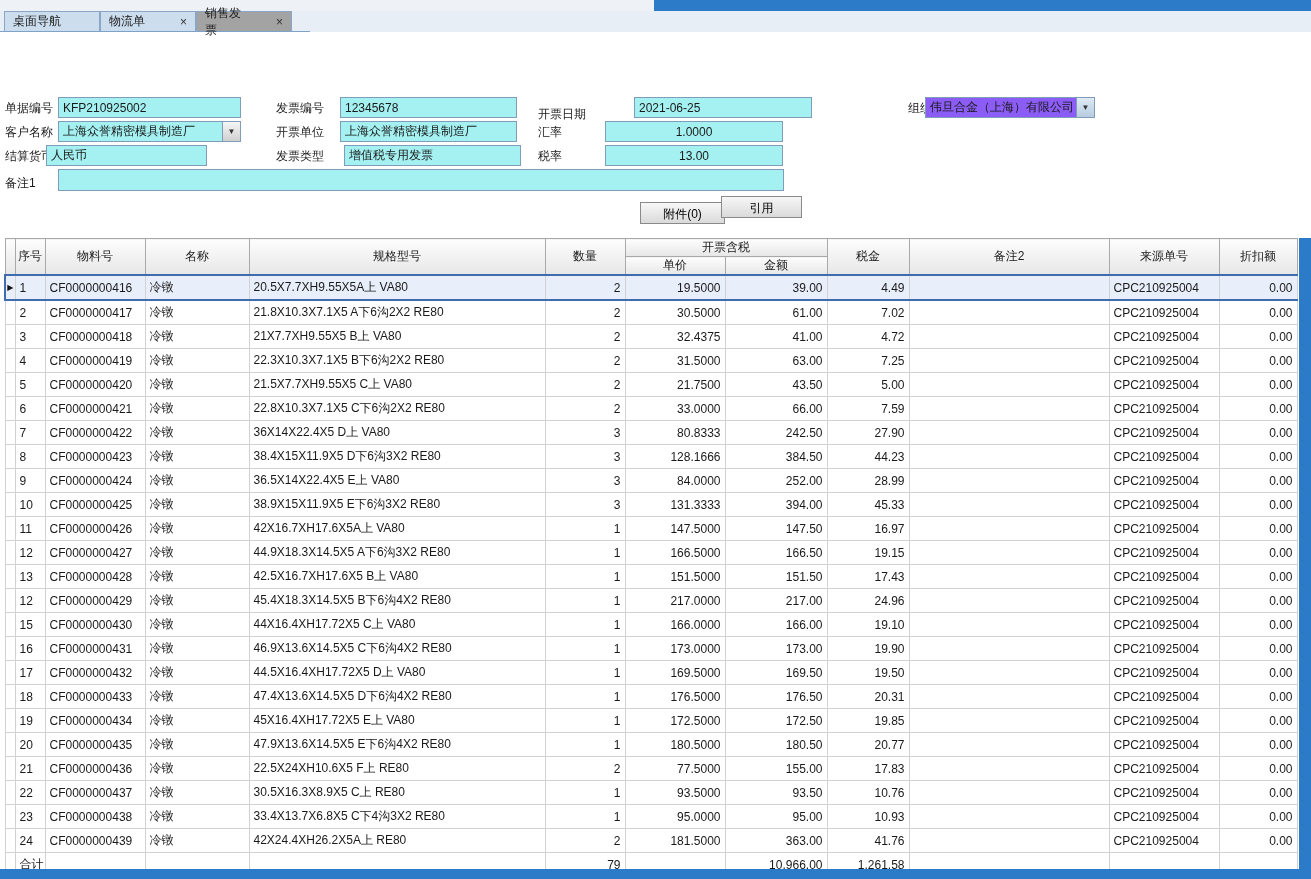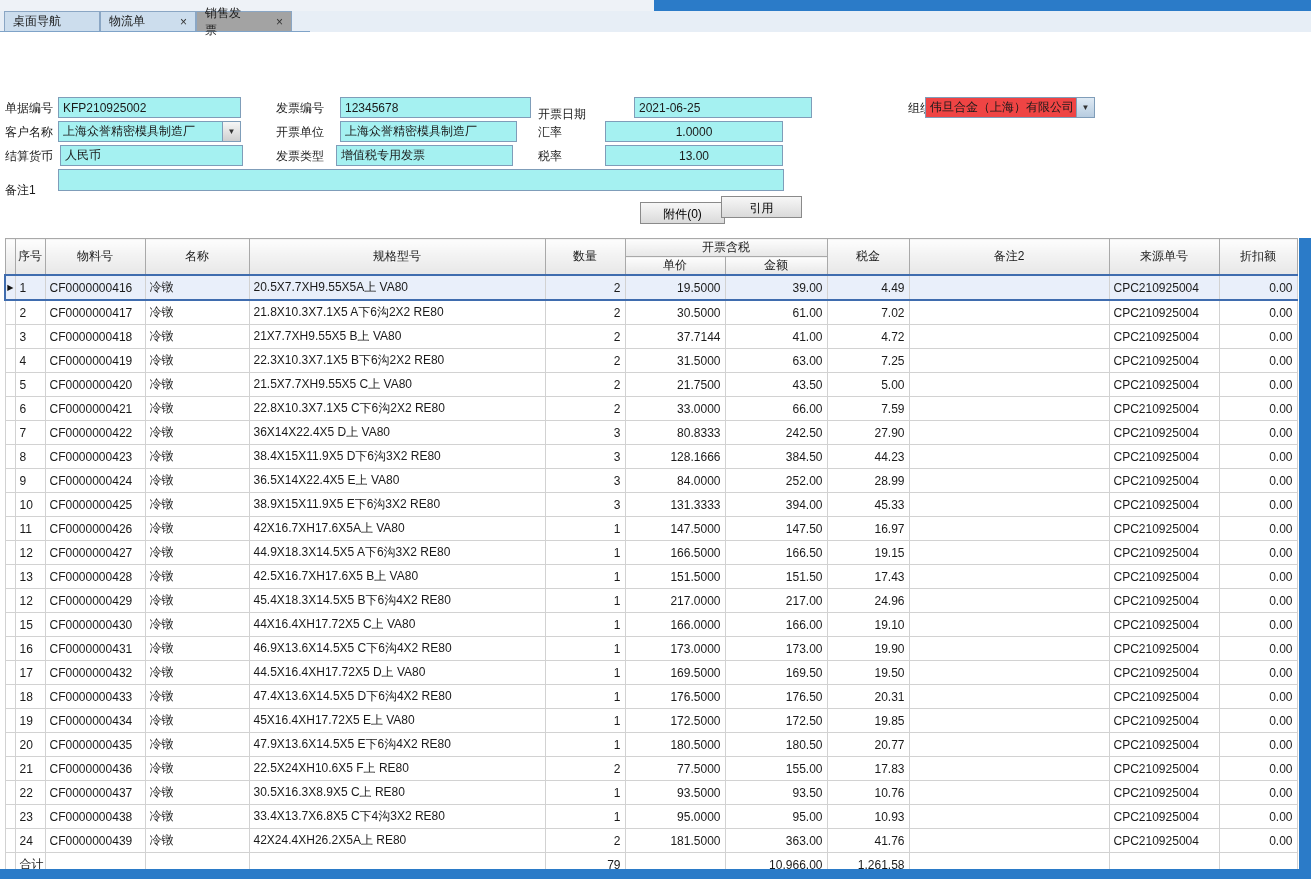--- a/index.html
+++ b/index.html
@@ -25,33 +25,33 @@
   .fld { position:absolute; height:21px; box-sizing:border-box; background:#a5f1f1;
     border:1px solid #7f9db9; padding:0 4px; font:inherit; color:#1a1a1a; }
   .fld.num { text-align:center; }
   .combo { position:absolute; height:21px; box-sizing:border-box; display:flex;
     border:1px solid #7f9db9; }
   .combo-text { flex:1; background:#a5f1f1; padding:0 4px; line-height:19px;
     white-space:nowrap; overflow:hidden; }
   .combo-btn { width:17px; background:linear-gradient(#f6f6f6,#cfcfcf);
     border-left:1px solid #7f9db9; display:flex; align-items:center; justify-content:center;
     font-size:8px; color:#333; cursor:pointer; }
-  .combo.org-style .combo-text { background:#ef4444; }
+  .combo.org-style .combo-text { background:#8b5cf6; }
   .combo.org-style .combo-btn { background:linear-gradient(#dfeaf4,#b7cce0); }
 
   .lbl-docno{left:5px;top:98px} .lbl-invno{left:276px;top:98px} .lbl-date{left:538px;top:104px}
   .lbl-org{left:908px;top:98px} .lbl-customer{left:5px;top:122px} .lbl-unit{left:276px;top:122px}
   .lbl-rate{left:538px;top:122px} .lbl-currency{left:5px;top:146px} .lbl-type{left:276px;top:146px}
-  .lbl-taxrate{left:538px;top:146px} .lbl-note1{left:5px;top:180px}
-
-  .f-docno{left:58px;top:97px;width:183px} .f-invno{left:340px;top:97px;width:191px}
+  .lbl-taxrate{left:538px;top:146px} .lbl-note1{left:5px;top:173px}
+
+  .f-docno{left:58px;top:97px;width:183px} .f-invno{left:340px;top:97px;width:177px}
   .f-date{left:634px;top:97px;width:178px} .f-org{left:925px;top:97px;width:170px}
   .f-customer{left:58px;top:121px;width:183px} .f-unit{left:340px;top:121px;width:177px}
-  .f-rate{left:605px;top:121px;width:178px} .f-currency{left:60px;top:145px;width:183px}
-  .f-type{left:336px;top:145px;width:177px} .f-taxrate{left:605px;top:145px;width:178px}
+  .f-rate{left:605px;top:121px;width:178px} .f-currency{left:46px;top:145px;width:161px}
+  .f-type{left:344px;top:145px;width:177px} .f-taxrate{left:605px;top:145px;width:178px}
   .f-note1{left:58px;top:169px;width:726px;height:22px}
 
   .btn { position:absolute; height:22px; box-sizing:border-box; text-align:center;
     background:linear-gradient(#f7f7f7,#dadada); border:1px solid #8a8a8a;
     font:inherit; line-height:20px; cursor:pointer; }
   .b-attach{left:640px;top:202px;width:85px} .b-ref{left:721px;top:196px;width:81px}
 
   
   .grid-wrap { position:absolute; left:4px; top:238px; }
   table.grid { border-collapse:collapse; table-layout:fixed; width:1292px;
@@ -192,21 +192,21 @@
             <td>CPC210925004</td>
             <td class="num">0.00</td>
           </tr>
           <tr>
             <td class="ind"></td>
             <td>3</td>
             <td>CF0000000418</td>
             <td>冷镦</td>
             <td>21X7.7XH9.55X5 B上 VA80</td>
             <td class="num">2</td>
-            <td class="num">37.7144</td>
+            <td class="num">32.4375</td>
             <td class="num">41.00</td>
             <td class="num">4.72</td>
             <td></td>
             <td>CPC210925004</td>
             <td class="num">0.00</td>
           </tr>
           <tr>
             <td class="ind"></td>
             <td>4</td>
             <td>CF0000000419</td>

